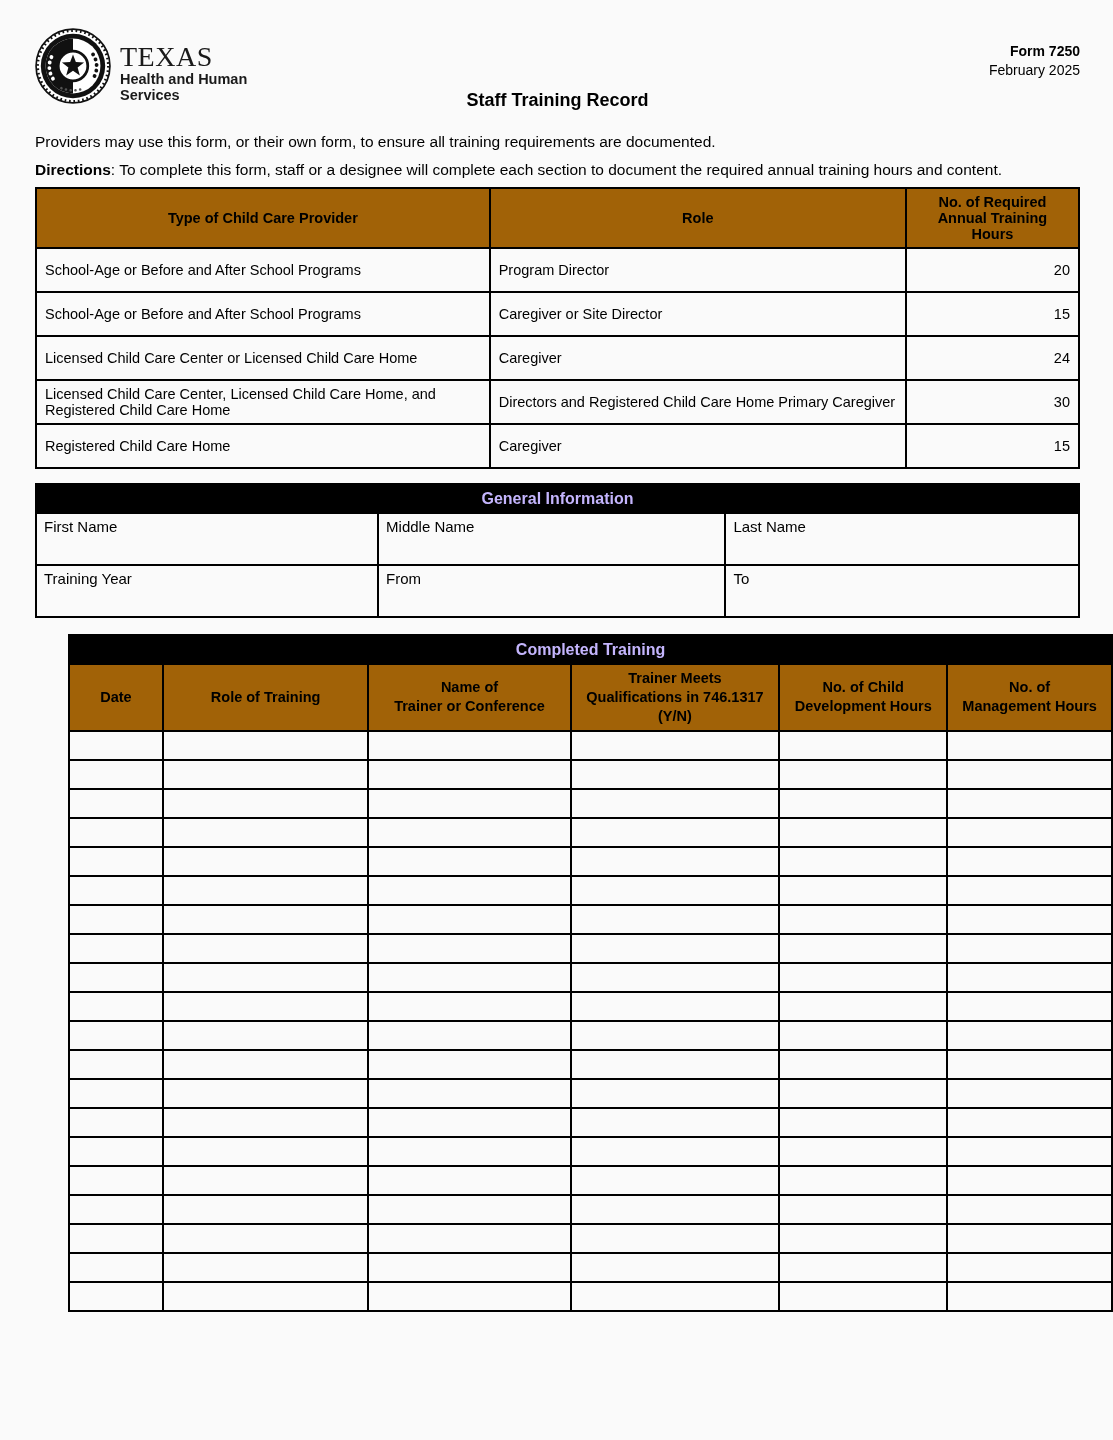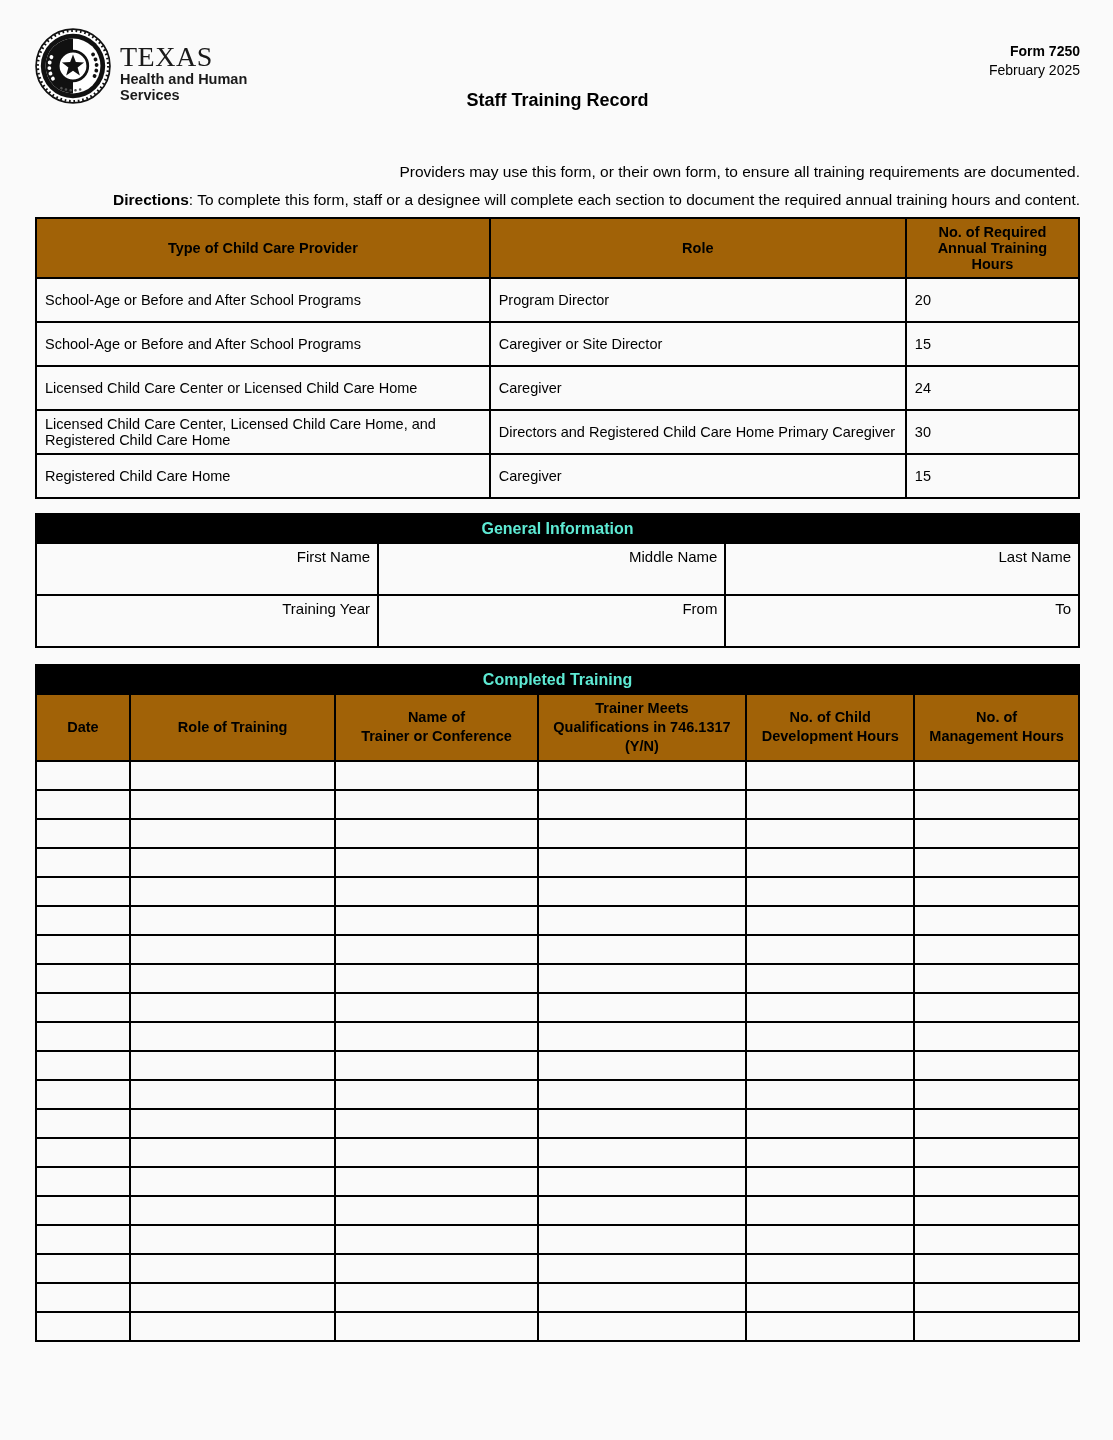--- a/index.html
+++ b/index.html
@@ -37,52 +37,52 @@
   .form-info .num { font-weight: bold; }
 
   .doc-title {
     text-align: center;
     font-size: 18px;
     font-weight: bold;
     margin-top: -20px;
   }
 
   
-  .intro { margin-top: 50px; text-align: right; }
+  .intro { margin-top: 20px; }
   .intro p { font-size: 15.5px; line-height: 21px; margin-bottom: 7px; }
   .intro .b { font-weight: bold; }
 
   
   table { width: 100%; border-collapse: collapse; table-layout: fixed; }
   th, td { border: 2px solid #000; font-size: 14.5px; }
   th { background: #a16207; font-weight: bold; text-align: center; padding: 5px 8px; white-space: pre-line; }
   td { padding: 5px 8px; vertical-align: middle; }
 
   
   .req-table { margin-top: 3px; }
   .req-table th { height: 48px; }
   .req-table td { height: 44px; }
-  .req-table td.center { text-align: left; }
+  .req-table td.center { text-align: right; }
 
   
   th.section-bar {
     background: #000;
-    color: #5eead4;
+    color: #c4b5fd;
     font-size: 16px;
     height: 29px;
     padding: 3px;
     white-space: normal;
   }
 
   
   .gi-table { margin-top: 14px; }
-  .gi-table td { height: 52px; vertical-align: top; font-size: 15px; padding: 4px 7px; text-align: right; }
-
-  
-  .ct-table { margin-top: 16px; }
+  .gi-table td { height: 52px; vertical-align: top; font-size: 15px; padding: 4px 7px; }
+
+  
+  .ct-table { margin-top: 16px; margin-left: 33px; }
   .ct-table th.col-head { height: 64px; line-height: 1.3; padding: 4px 6px; }
   .ct-table tbody td { height: 29px; padding: 2px 6px; }
 </style>
 </head>
 <body>
 
 <div class="page">
 
   <div class="header-row">
     <div class="logo-block">

